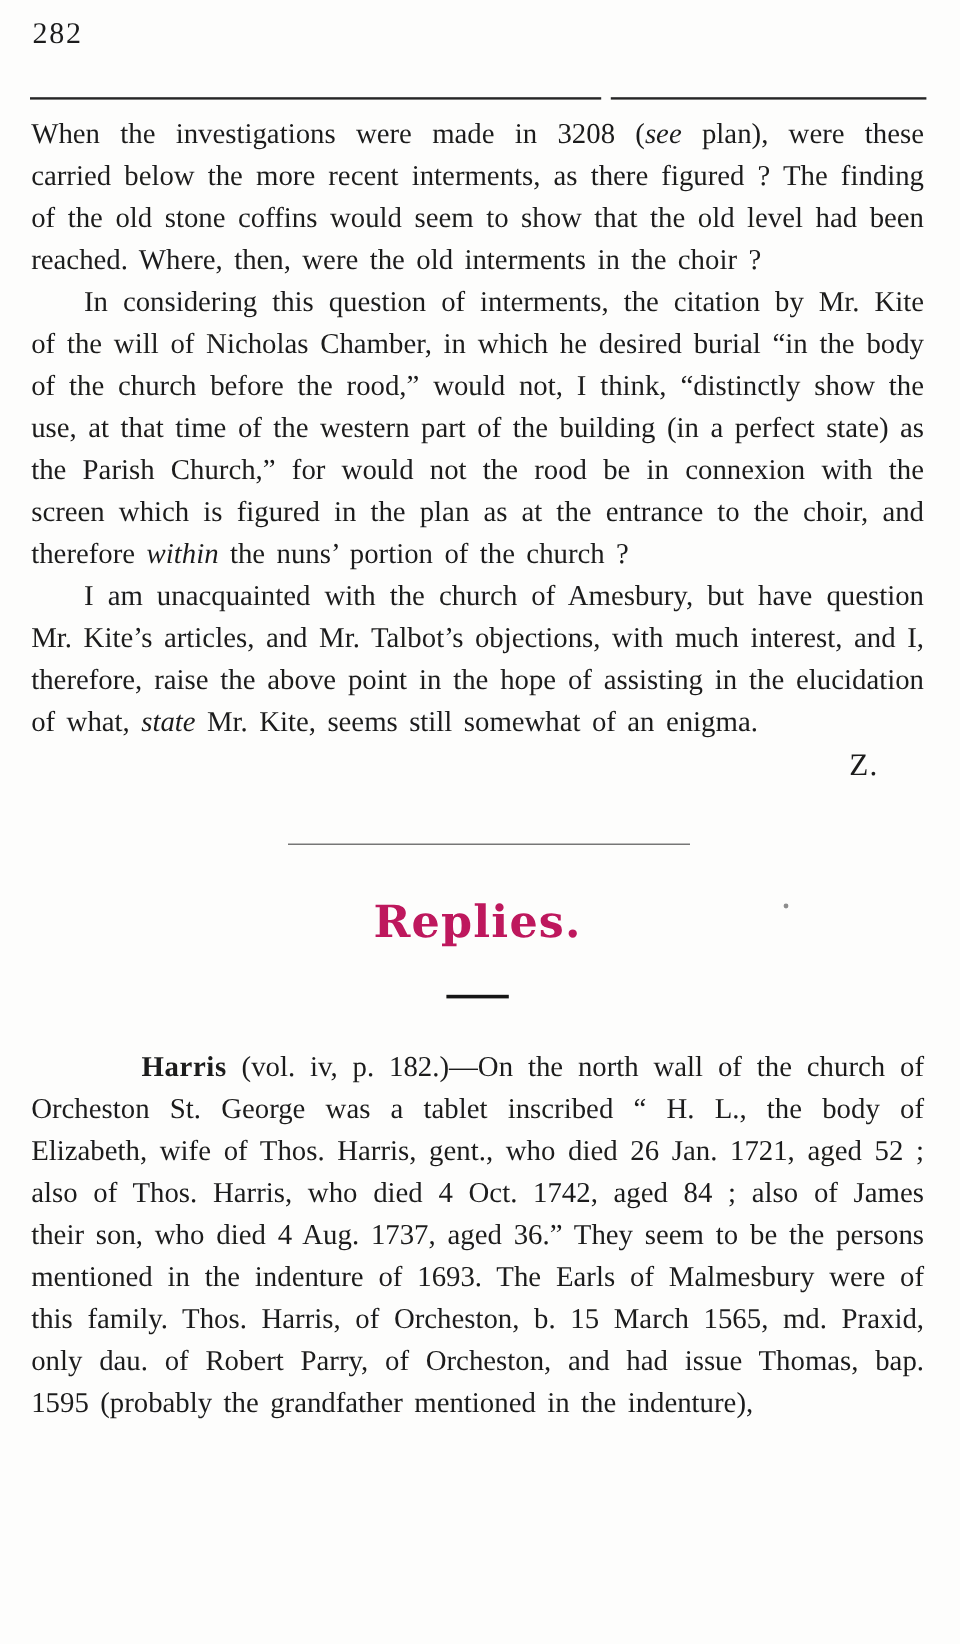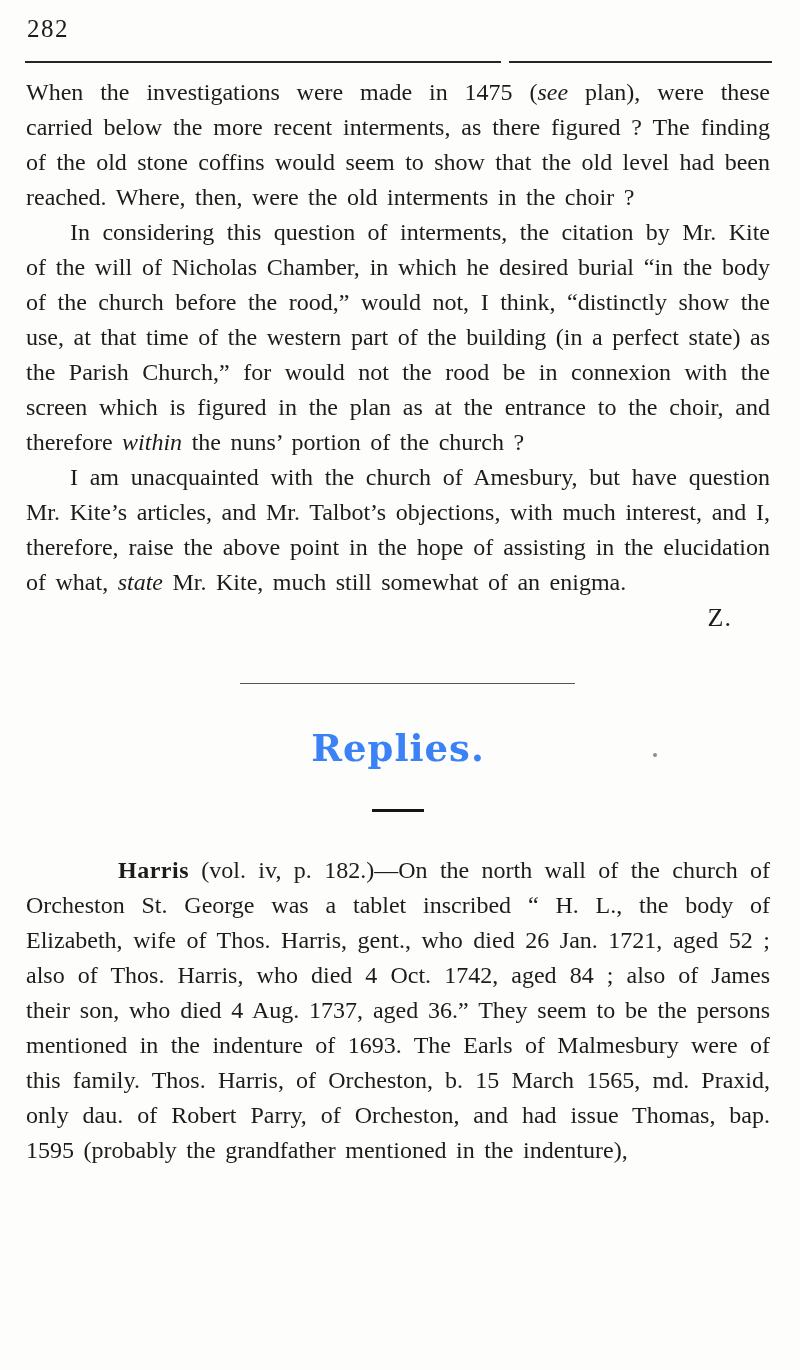--- a/index.html
+++ b/index.html
@@ -12,21 +12,21 @@
     width: 800px;
     height: 1370px;
     background: #fdfdfc;
     overflow: hidden;
     font-family: "Liberation Serif", serif;
     color: #1c1c1c;
   }
   
   .page-header {
     position: relative;
-    padding-top: 7px;
+    padding-top: 27px;
     height: 44px;
   }
   .page-number {
     position: absolute;
     left: 27px;
     top: 15px;
     font-size: 25px;
     letter-spacing: 1.5px;
   }
   .running-title {
@@ -78,21 +78,21 @@
     margin: 47px 0 0 214px;
   }
   .replies-heading {
     margin: 43px 0 0 0;
     text-align: center;
     font-family: "DejaVu Serif", serif;
     font-weight: 700;
     font-size: 37px;
     line-height: 42px;
     letter-spacing: 1px;
-    color: #3b82f6;
+    color: #be185d;
   }
   .short-rule {
     width: 52px;
     height: 3px;
     background: #151515;
     margin: 40px auto 0 auto;
   }
   .reply-para {
     margin-top: 41px !important;
   }
@@ -122,25 +122,25 @@
     <span class="page-number">282</span>
   </header>
 
   <div class="header-rule">
     <span class="rule-seg seg1"></span>
     <span class="rule-seg seg2"></span>
   </div>
 
   <main class="text-block">
 
-    <p><span>When the investigations were made in 1475 (</span><em>see</em><span> plan), were these carried below the more recent interments, as there figured ?  The finding of the old stone coffins would seem to show that the old level had been reached.  Where, then, were the old interments in the choir ?</span></p>
+    <p><span>When the investigations were made in 3208 (</span><em>see</em><span> plan), were these carried below the more recent interments, as there figured ?  The finding of the old stone coffins would seem to show that the old level had been reached.  Where, then, were the old interments in the choir ?</span></p>
 
     <p class="indent"><span>In considering this question of interments, the citation by Mr. Kite of the will of Nicholas Chamber, in which he desired burial “in the body of the church before the rood,” would not, I think, “distinctly show the use, at that time of the western part of the building (in a perfect state) as the Parish Church,” for would not the rood be in connexion with the screen which is figured in the plan as at the entrance to the choir, and therefore </span><em>within</em><span> the nuns’ portion of the church ?</span></p>
 
-    <p class="indent"><span>I am unacquainted with the church of Amesbury, but have question Mr. Kite’s articles, and Mr. Talbot’s objections, with much interest, and I, therefore, raise the above point in the hope of assisting in the elucidation of what, </span><em>state</em><span> Mr. Kite, much still somewhat of an enigma.</span></p>
+    <p class="indent"><span>I am unacquainted with the church of Amesbury, but have question Mr. Kite’s articles, and Mr. Talbot’s objections, with much interest, and I, therefore, raise the above point in the hope of assisting in the elucidation of what, </span><em>state</em><span> Mr. Kite, seems still somewhat of an enigma.</span></p>
 
     <div class="signature">Z.</div>
 
     <div class="section-divider"></div>
 
     <h2 class="replies-heading">Replies.</h2>
 
     <div class="short-rule"></div>
 
     <p class="indent reply-para"><strong class="entry-name">Harris</strong><span> (vol. iv, p. 182.)—On the north wall of the church of Orcheston St. George was a tablet inscribed “ H.  L., the body of Elizabeth, wife of Thos. Harris, gent., who died 26 Jan. 1721, aged 52 ; also of Thos. Harris, who died 4 Oct. 1742, aged 84 ; also of James their son, who died 4 Aug. 1737, aged 36.”  They seem to be the persons mentioned in the indenture of 1693.  The Earls of Malmesbury were of this family.  Thos. Harris, of Orcheston, b. 15 March 1565, md. Praxid, only dau. of Robert Parry, of Orcheston, and had issue Thomas, bap. 1595 (probably the grandfather mentioned in the indenture),</span></p>

